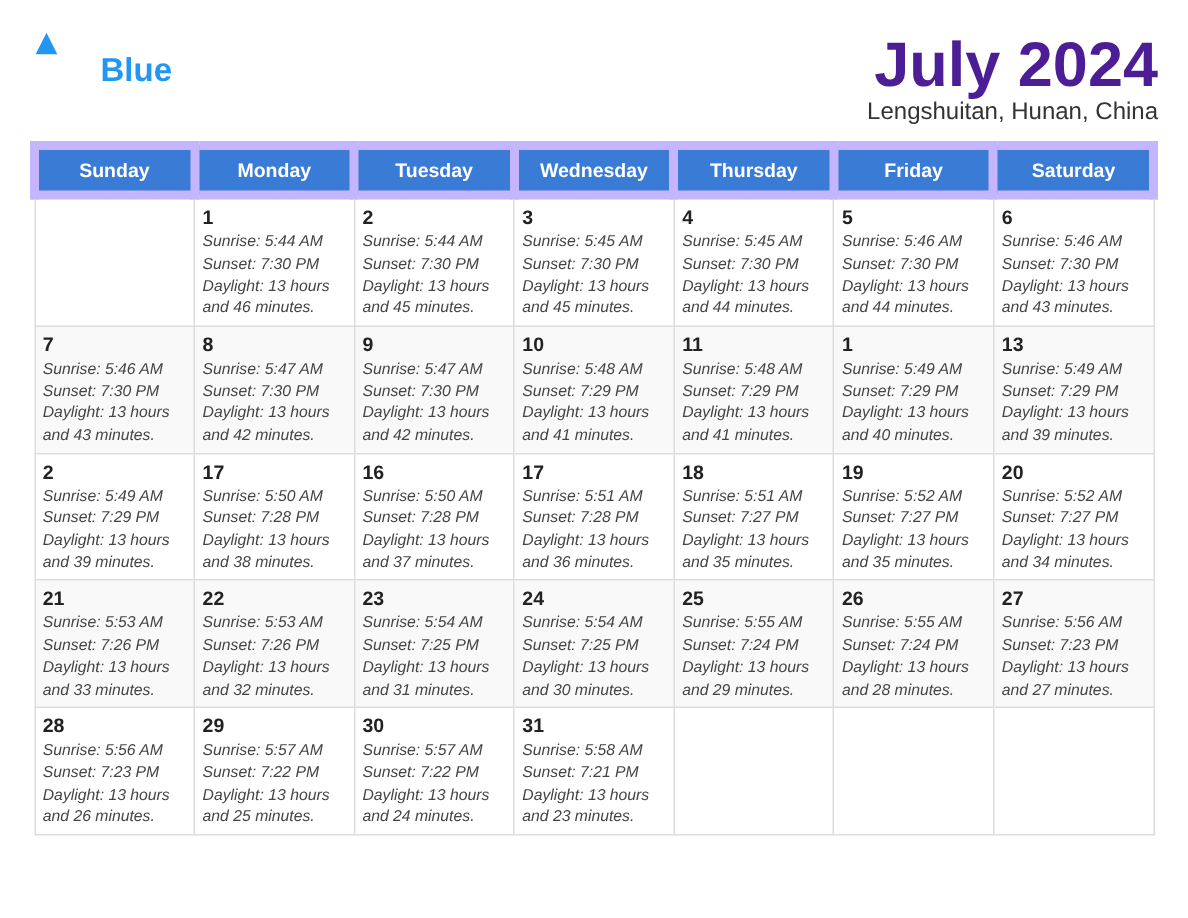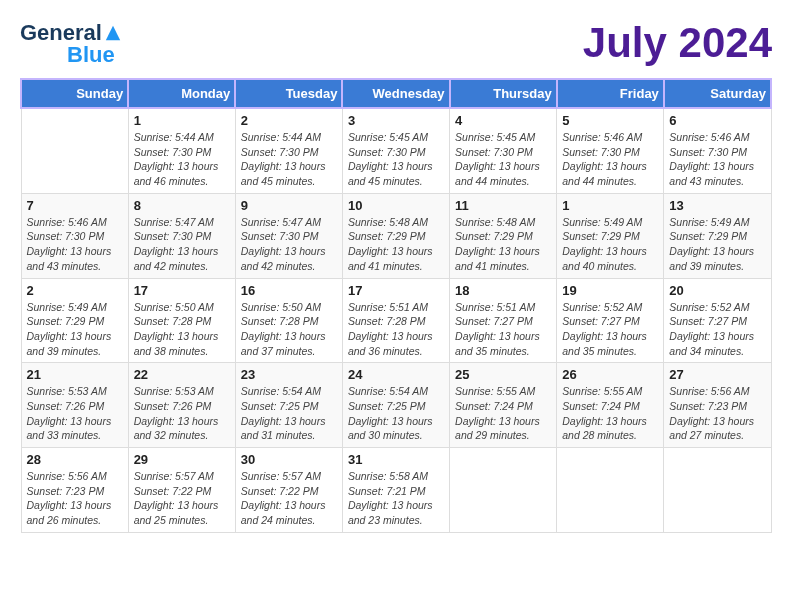--- a/index.html
+++ b/index.html
@@ -49,22 +49,22 @@
     .calendar {
       width: 100%;
       border-collapse: collapse;
       border: 1px solid #ccc;
     }
     .calendar th {
       background: #3a7bd5;
       color: #fff;
       font-size: 13px;
       padding: 6px 4px;
-      text-align: right;
-      border: 2px solid #c4b5fd;
+      text-align: center;
+      border: 6px solid #c4b5fd;
       margin-left: 45px;
     }
     .calendar td {
       vertical-align: top;
       border: 1px solid #ddd;
       padding: 4px 5px;
       width: calc(100%/7);
       min-height: 80px;
       font-size: 11px;
       color: #333;
@@ -85,29 +85,29 @@
       font-style: italic;
     }
     .empty-cell { background: #fafafa; }
   </style>
 </head>
 <body>
 
 <div class="header">
   <div class="logo">
     <div class="logo-text">
-      <span class="logo-general">General</span>
       <svg class="logo-icon" viewBox="0 0 20 20">
         <polygon points="2,18 10,2 18,18" fill="#2196f3"></polygon>
       </svg>
     </div>
     <span class="logo-blue" style="font-size:22px;font-weight:bold;color:#2196f3;margin-top:-4px;">Blue</span>
   </div>
   <div class="title-block">
     <div class="month-title">July 2024</div>
+    <div class="location">Lengshuitan, Hunan, China</div>
   </div>
 </div>
 
 <table class="calendar">
   <thead>
     <tr id="calendar-header-row">
     <th>Sunday</th>
         <th>Monday</th>
         <th>Tuesday</th>
         <th>Wednesday</th>

